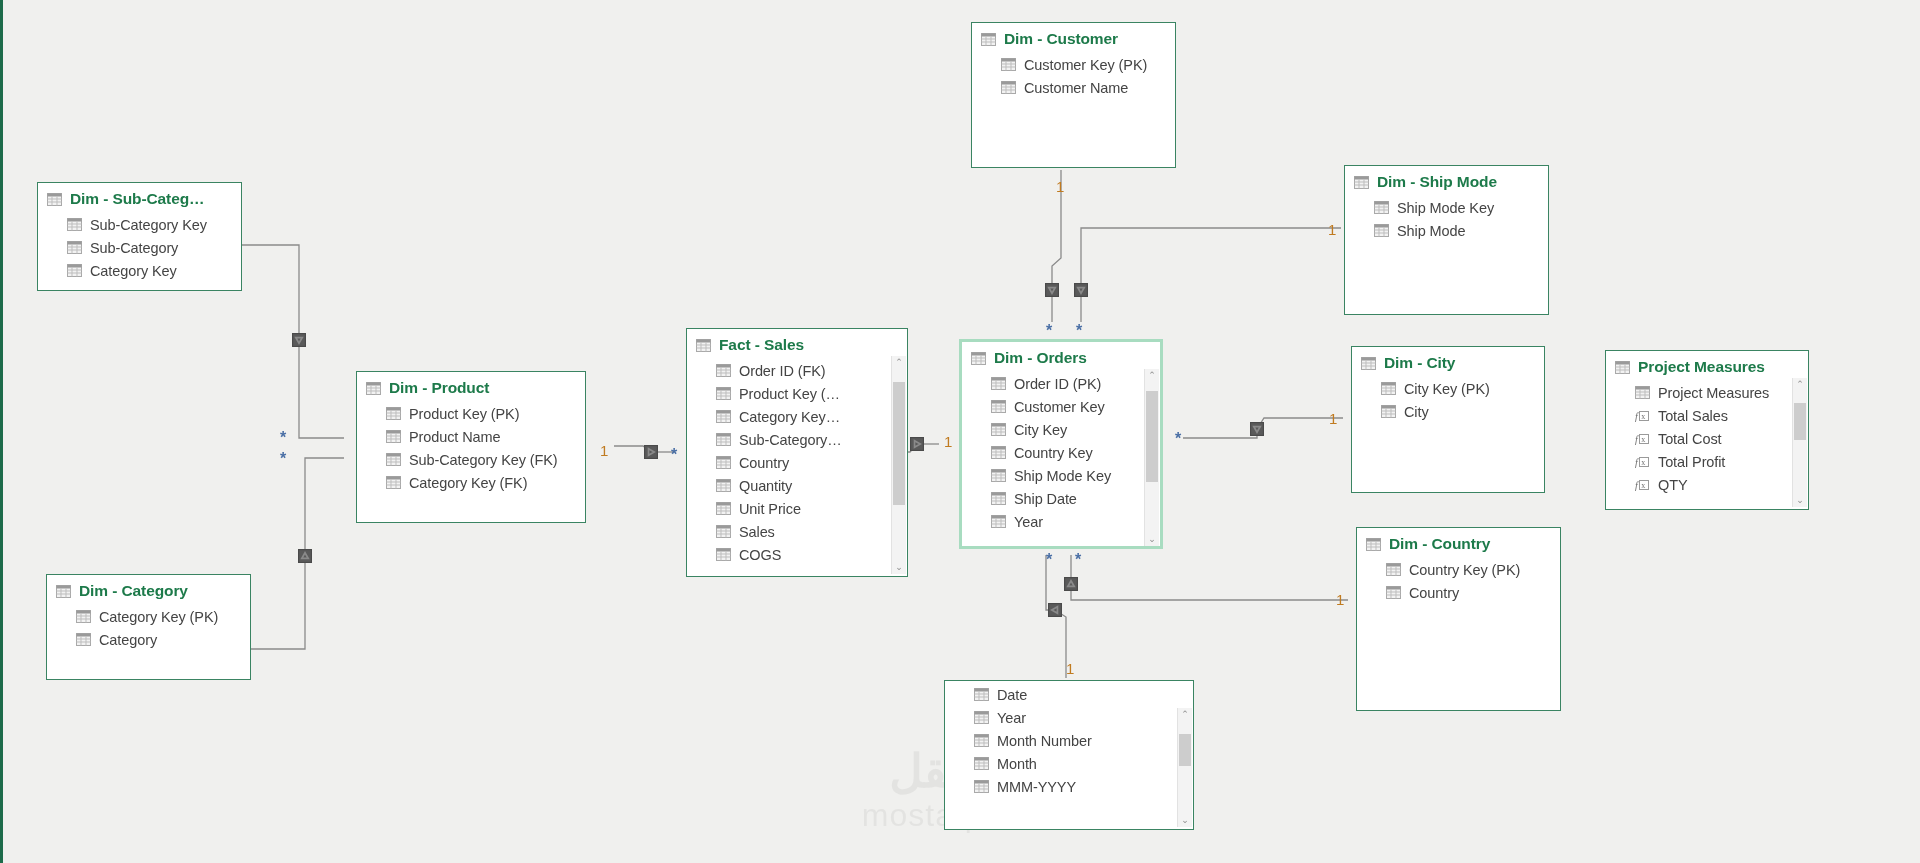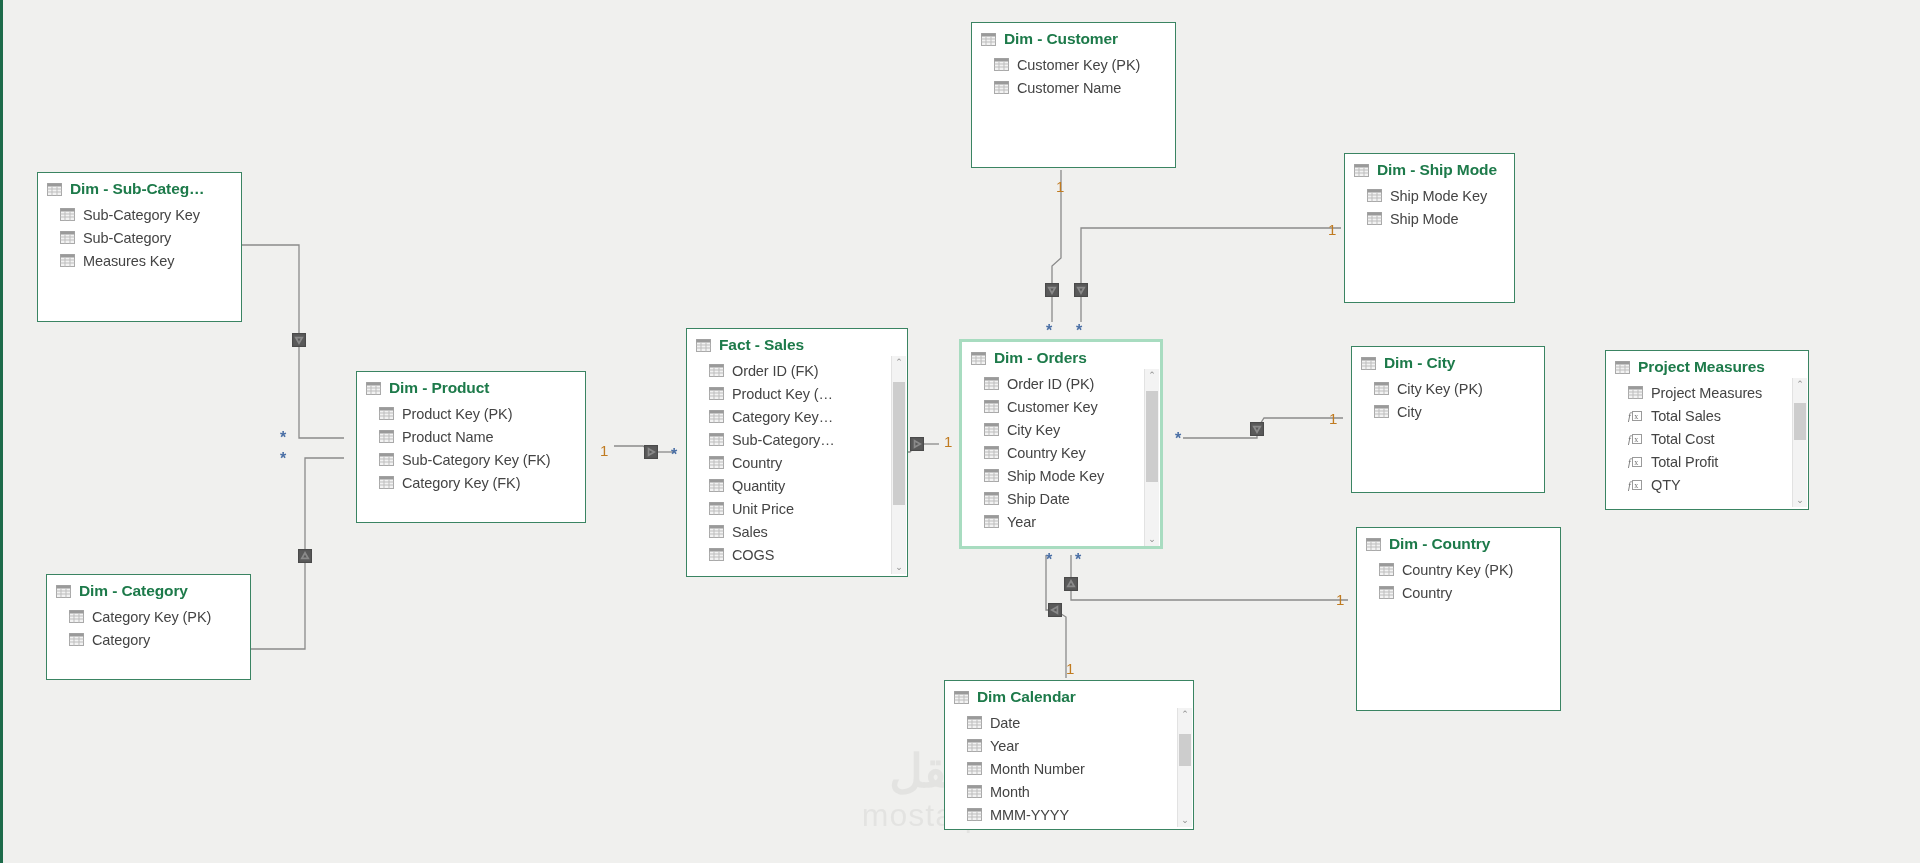--- a/index.html
+++ b/index.html
@@ -90,21 +90,21 @@
   }
   .tbl-title .ttl-text {
     font-size: 15.5px;
     font-weight: bold;
     color: #1d7a4a;
     white-space: nowrap;
     letter-spacing: -0.1px;
     text-align: right;
   }
   .fields {
-    padding-left: 22px;
+    padding-left: 29px;
     padding-top: 2px;
     text-align: center;
   }
   .field {
     display: flex;
     align-items: center;
     gap: 8px;
     height: 23px;
   }
   .field .f-text {
@@ -281,21 +281,21 @@
               <rect x="0.5" y="0.5" width="14" height="3" fill="#9a9a9a"></rect>
               <line x1="0.5" x2="14.5" y1="6" y2="6" stroke="#bdbdbd"></line>
               <line x1="0.5" x2="14.5" y1="9" y2="9" stroke="#bdbdbd"></line>
               <line y1="3.5" y2="12.5" x1="5" x2="5" stroke="#bdbdbd"></line>
               <line y1="3.5" y2="12.5" x1="10" x2="10" stroke="#bdbdbd"></line>
             </svg>
             <span class="f-text">Customer Name</span>
           </div>
         </div>
       </div>
-      <div class="tbl" style="left: 34px; top: 172px; width: 205px; height: 150px;">
+      <div class="tbl" style="left: 34px; top: 182px; width: 205px; height: 109px;">
         <div class="tbl-title">
           <svg class="ico-grid" viewBox="0 0 15 13">
             <rect x="0.5" y="0.5" width="14" height="12" fill="#f2f2f2" stroke="#a9a9a9"></rect>
             <rect x="0.5" y="0.5" width="14" height="3" fill="#9a9a9a"></rect>
             <line x1="0.5" x2="14.5" y1="6" y2="6" stroke="#bdbdbd"></line>
             <line x1="0.5" x2="14.5" y1="9" y2="9" stroke="#bdbdbd"></line>
             <line y1="3.5" y2="12.5" x1="5" x2="5" stroke="#bdbdbd"></line>
             <line y1="3.5" y2="12.5" x1="10" x2="10" stroke="#bdbdbd"></line>
           </svg>
           <span class="ttl-text">Dim - Sub-Categ…</span>
@@ -325,25 +325,25 @@
           </div>
           <div class="field">
             <svg class="ico-grid" viewBox="0 0 15 13">
               <rect x="0.5" y="0.5" width="14" height="12" fill="#f2f2f2" stroke="#a9a9a9"></rect>
               <rect x="0.5" y="0.5" width="14" height="3" fill="#9a9a9a"></rect>
               <line x1="0.5" x2="14.5" y1="6" y2="6" stroke="#bdbdbd"></line>
               <line x1="0.5" x2="14.5" y1="9" y2="9" stroke="#bdbdbd"></line>
               <line y1="3.5" y2="12.5" x1="5" x2="5" stroke="#bdbdbd"></line>
               <line y1="3.5" y2="12.5" x1="10" x2="10" stroke="#bdbdbd"></line>
             </svg>
-            <span class="f-text">Measures Key</span>
-          </div>
-        </div>
-      </div>
-      <div class="tbl" style="left: 1341px; top: 153px; width: 171px; height: 150px;">
+            <span class="f-text">Category Key</span>
+          </div>
+        </div>
+      </div>
+      <div class="tbl" style="left: 1341px; top: 165px; width: 205px; height: 150px;">
         <div class="tbl-title">
           <svg class="ico-grid" viewBox="0 0 15 13">
             <rect x="0.5" y="0.5" width="14" height="12" fill="#f2f2f2" stroke="#a9a9a9"></rect>
             <rect x="0.5" y="0.5" width="14" height="3" fill="#9a9a9a"></rect>
             <line x1="0.5" x2="14.5" y1="6" y2="6" stroke="#bdbdbd"></line>
             <line x1="0.5" x2="14.5" y1="9" y2="9" stroke="#bdbdbd"></line>
             <line y1="3.5" y2="12.5" x1="5" x2="5" stroke="#bdbdbd"></line>
             <line y1="3.5" y2="12.5" x1="10" x2="10" stroke="#bdbdbd"></line>
           </svg>
           <span class="ttl-text">Dim - Ship Mode</span>
@@ -822,31 +822,20 @@
               <line x1="0.5" x2="14.5" y1="6" y2="6" stroke="#bdbdbd"></line>
               <line x1="0.5" x2="14.5" y1="9" y2="9" stroke="#bdbdbd"></line>
               <line y1="3.5" y2="12.5" x1="5" x2="5" stroke="#bdbdbd"></line>
               <line y1="3.5" y2="12.5" x1="10" x2="10" stroke="#bdbdbd"></line>
             </svg>
             <span class="f-text">Country</span>
           </div>
         </div>
       </div>
       <div class="tbl" style="left: 941px; top: 680px; width: 250px; height: 150px;">
-        <div class="tbl-title">
-          <svg class="ico-grid" viewBox="0 0 15 13">
-            <rect x="0.5" y="0.5" width="14" height="12" fill="#f2f2f2" stroke="#a9a9a9"></rect>
-            <rect x="0.5" y="0.5" width="14" height="3" fill="#9a9a9a"></rect>
-            <line x1="0.5" x2="14.5" y1="6" y2="6" stroke="#bdbdbd"></line>
-            <line x1="0.5" x2="14.5" y1="9" y2="9" stroke="#bdbdbd"></line>
-            <line y1="3.5" y2="12.5" x1="5" x2="5" stroke="#bdbdbd"></line>
-            <line y1="3.5" y2="12.5" x1="10" x2="10" stroke="#bdbdbd"></line>
-          </svg>
-          <span class="ttl-text">Dim Calendar</span>
-        </div>
         <div class="fields">
           <div class="field">
             <svg class="ico-grid" viewBox="0 0 15 13">
               <rect x="0.5" y="0.5" width="14" height="12" fill="#f2f2f2" stroke="#a9a9a9"></rect>
               <rect x="0.5" y="0.5" width="14" height="3" fill="#9a9a9a"></rect>
               <line x1="0.5" x2="14.5" y1="6" y2="6" stroke="#bdbdbd"></line>
               <line x1="0.5" x2="14.5" y1="9" y2="9" stroke="#bdbdbd"></line>
               <line y1="3.5" y2="12.5" x1="5" x2="5" stroke="#bdbdbd"></line>
               <line y1="3.5" y2="12.5" x1="10" x2="10" stroke="#bdbdbd"></line>
             </svg>

